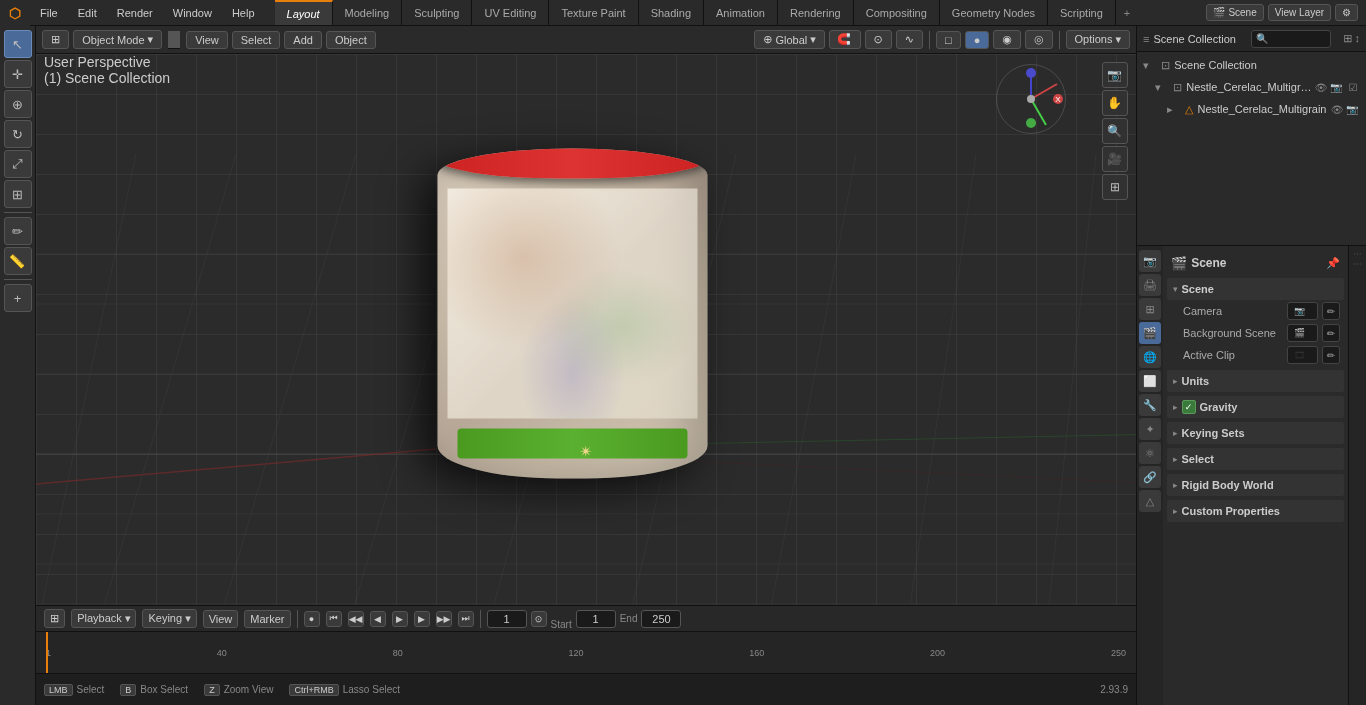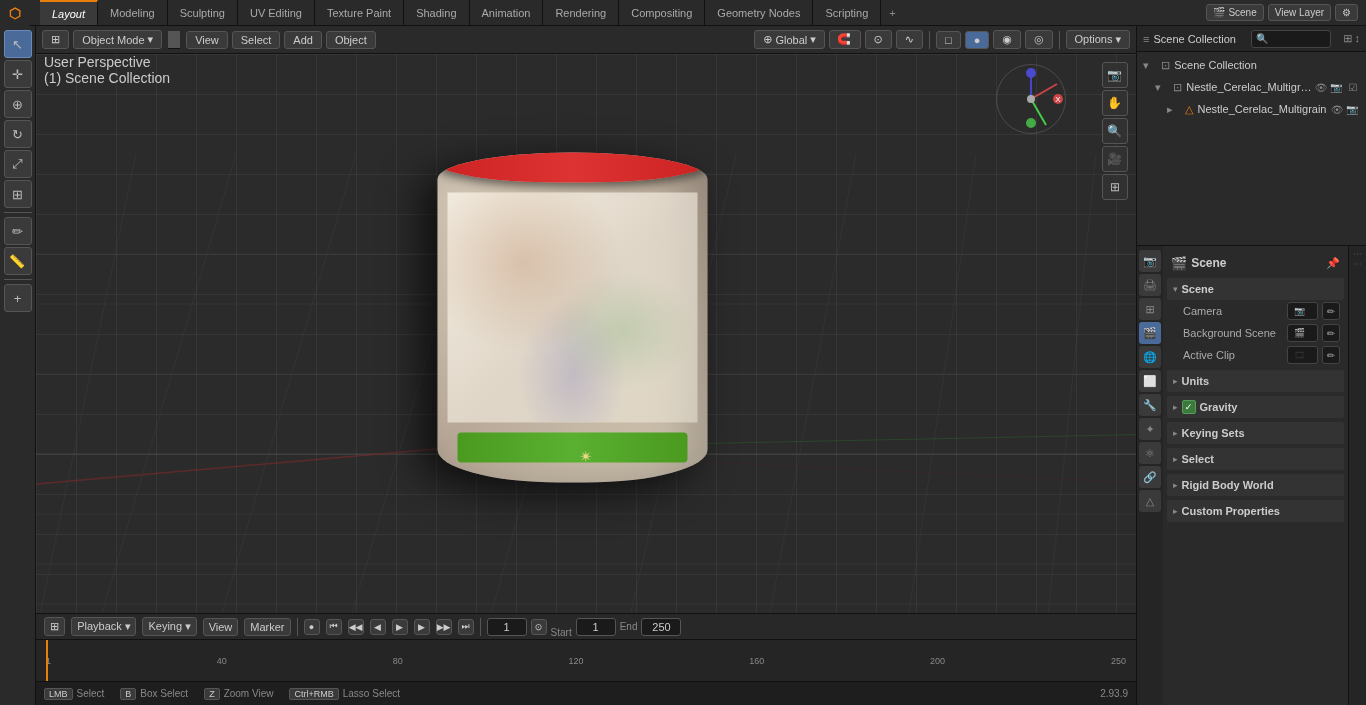--- a/index.html
+++ b/index.html
@@ -372,21 +372,21 @@
       padding: 0 10px;
       justify-content: space-between;
     }
     .ruler-mark {
       color: #888;
       font-size: 9px;
     }
 
     
     .status-bar {
-      height: 24px;
+      height: 32px;
       background: #1e1e1e;
       border-top: 1px solid #111;
       display: flex;
       align-items: center;
       padding: 0 8px;
       gap: 16px;
       flex-shrink: 0;
     }
     .status-item {
       display: flex;
@@ -601,20 +601,27 @@
       flex-direction: column;
       align-items: center;
       padding-top: 4px;
     }
   </style>
 </head>
 <body>
 
 <div class="top-menu-bar">
   <div class="blender-logo">⬡</div>
+  <div class="menu-items">
+    <div class="menu-item">File</div>
+    <div class="menu-item">Edit</div>
+    <div class="menu-item">Render</div>
+    <div class="menu-item">Window</div>
+    <div class="menu-item">Help</div>
+  </div>
   <div class="workspace-tabs">
     <div class="workspace-tab active">Layout</div>
     <div class="workspace-tab">Modeling</div>
     <div class="workspace-tab">Sculpting</div>
     <div class="workspace-tab">UV Editing</div>
     <div class="workspace-tab">Texture Paint</div>
     <div class="workspace-tab">Shading</div>
     <div class="workspace-tab">Animation</div>
     <div class="workspace-tab">Rendering</div>
     <div class="workspace-tab">Compositing</div>

